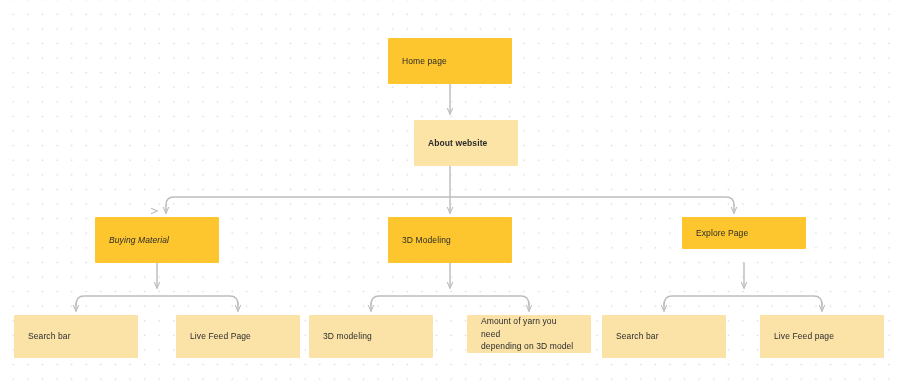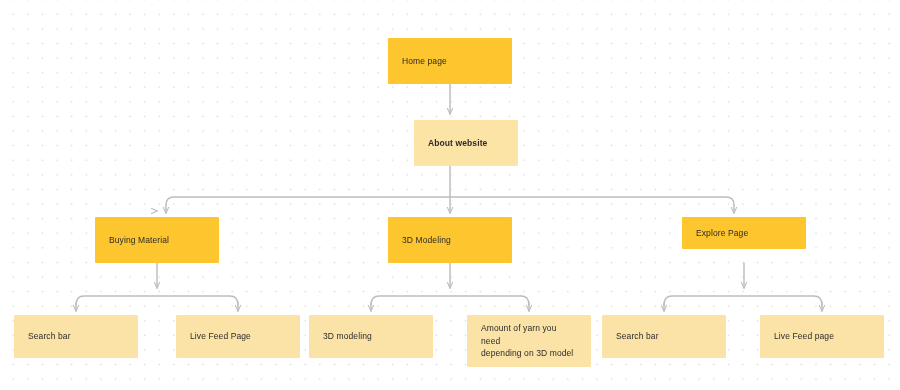--- a/index.html
+++ b/index.html
@@ -95,24 +95,24 @@
       <path d="M 744 263 L 744 288" marker-end="url(#arrow)"></path>
       <path d="M 664 305 Q 664 296 672 296 L 814 296 Q 822 296 822 305"></path>
       <path d="M 664 303 L 664 311" marker-end="url(#arrow)"></path>
       <path d="M 822 303 L 822 311" marker-end="url(#arrow)"></path>
     </g>
   </svg>
 
   <div id="nodes">
       <div class="node primary" style="left: 388px; top: 38px; width: 124px; height: 46px;"><span class="node-label">Home page</span></div>
       <div class="node secondary bold" style="left: 388px; top: 120px; width: 104px; height: 46px; margin-left: 26px;"><span class="node-label">About website</span></div>
-      <div class="node primary" style="left: 95px; top: 217px; width: 124px; height: 46px;"><span class="node-label">Buying Material</span></div>
+      <div class="node primary" style="left: 95px; top: 217px; width: 124px; height: 46px; font-style: italic;"><span class="node-label">Buying Material</span></div>
       <div class="node primary" style="left: 388px; top: 217px; width: 124px; height: 46px;"><span class="node-label">3D Modeling</span></div>
       <div class="node primary" style="left: 682px; top: 217px; width: 124px; height: 32px;"><span class="node-label">Explore Page</span></div>
       <div class="node leaf" style="left: 14px; top: 315px; width: 124px; height: 43px;"><span class="node-label">Search bar</span></div>
       <div class="node leaf" style="left: 176px; top: 315px; width: 124px; height: 43px;"><span class="node-label">Live Feed Page</span></div>
       <div class="node leaf" style="left: 309px; top: 315px; width: 124px; height: 43px;"><span class="node-label">3D modeling</span></div>
-      <div class="node leaf" style="left: 467px; top: 315px; width: 124px; height: 52px; align-items: center;"><span class="node-label">Amount of yarn you need
+      <div class="node leaf" style="left: 467px; top: 315px; width: 124px; height: 38px; align-items: center;"><span class="node-label">Amount of yarn you need
 depending on 3D model</span></div>
       <div class="node leaf" style="left: 602px; top: 315px; width: 124px; height: 43px;"><span class="node-label">Search bar</span></div>
       <div class="node leaf" style="left: 760px; top: 315px; width: 124px; height: 43px;"><span class="node-label">Live Feed page</span></div>
     </div>
 </div>
 
 </body></html>

